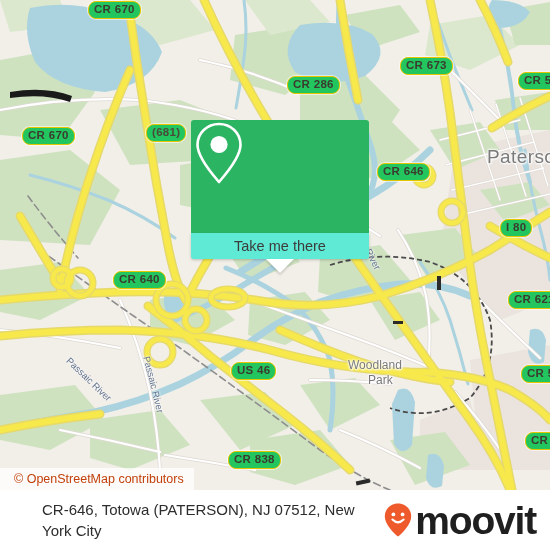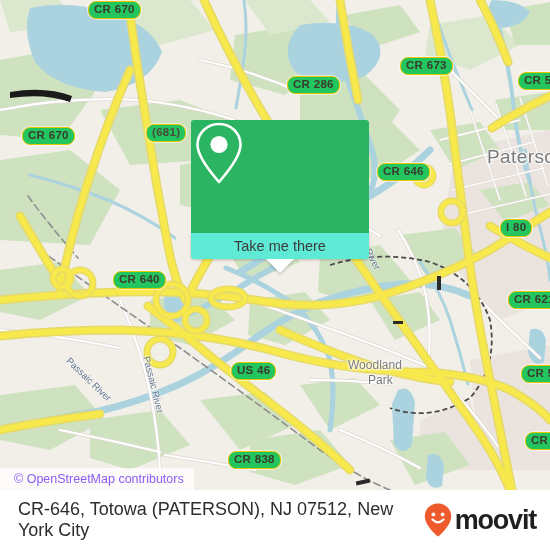--- a/index.html
+++ b/index.html
@@ -79,42 +79,43 @@
   }
 
   
   .attribution {
     position:absolute;
     left:0; bottom:0;
     height:22px;
     padding:0 10px 0 14px;
     display:flex; align-items:center;
     background:rgba(255,255,255,.72);
-    color:#8b5cf6;
+    color:#c2410c;
     font-size:12.5px;
     white-space:nowrap;
   }
 
   
   .footer {
     position:absolute; left:0; top:490px;
     width:550px; height:60px;
     background:#fff;
     display:flex; align-items:center;
     padding:0 14px 0 18px;
   }
   .footer-text {
     flex:1;
-    font-size:18px;
+    font-size:15px;
     line-height:21px;
     color:#2d2d2d;
     padding-right:8px;
+    margin-left:24px;
   }
   .brand { display:flex; align-items:center; gap:2px; }
-  .brand-word { font-size:27px; font-weight:bold; color:#1f1f1f; letter-spacing:-1.2px; line-height:31px; }
+  .brand-word { font-size:39px; font-weight:bold; color:#1f1f1f; letter-spacing:-1.2px; line-height:31px; }
 </style>
 </head>
 <body>
 
 <div class="screen">
 
   <div class="map">
 
     <svg width="550" height="490" viewBox="0 0 550 490">
       <defs>

